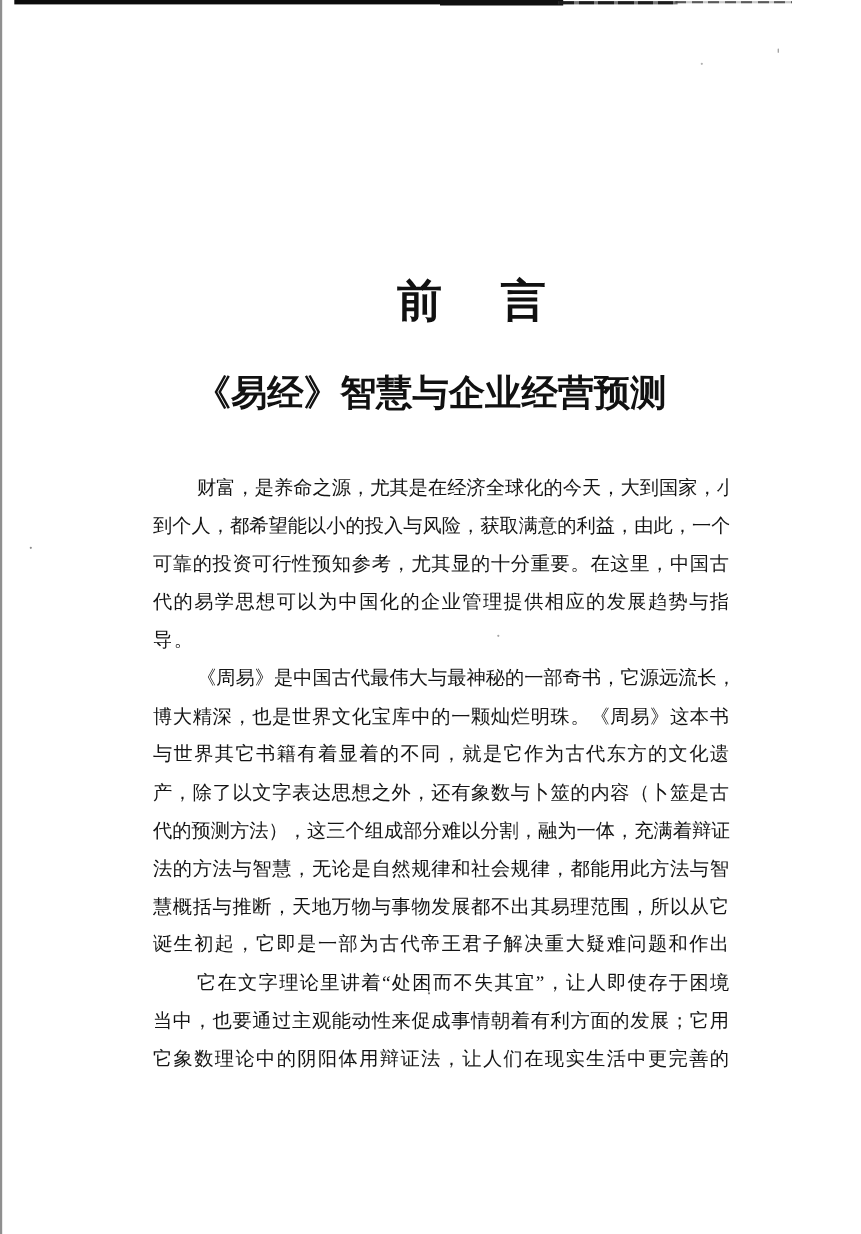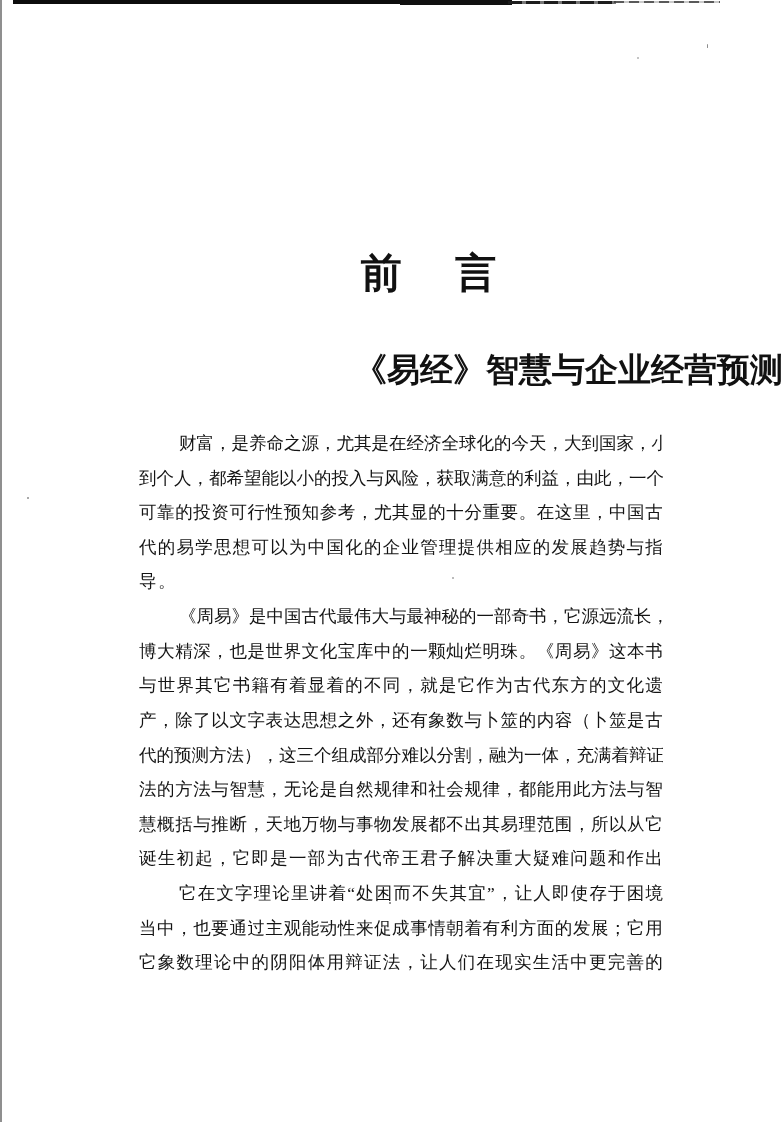--- a/index.html
+++ b/index.html
@@ -48,23 +48,23 @@
     font-weight: 700;
     font-size: 41px;
     line-height: 46px;
     letter-spacing: 2px;
     word-spacing: 38px;
     color: #111;
     margin: 16px;
   }
   .subtitle {
     position: absolute;
-    top: 350px; left: 0;
+    top: 337px; left: 0;
     width: 100%;
-    text-align: right;
+    text-align: center;
     font-family: "Liberation Sans", "DejaVu Sans", sans-serif;
     font-weight: 700;
     font-size: 33px;
     line-height: 40px;
     letter-spacing: 0;
     color: #111;
     margin: 0;
   }
 
   

